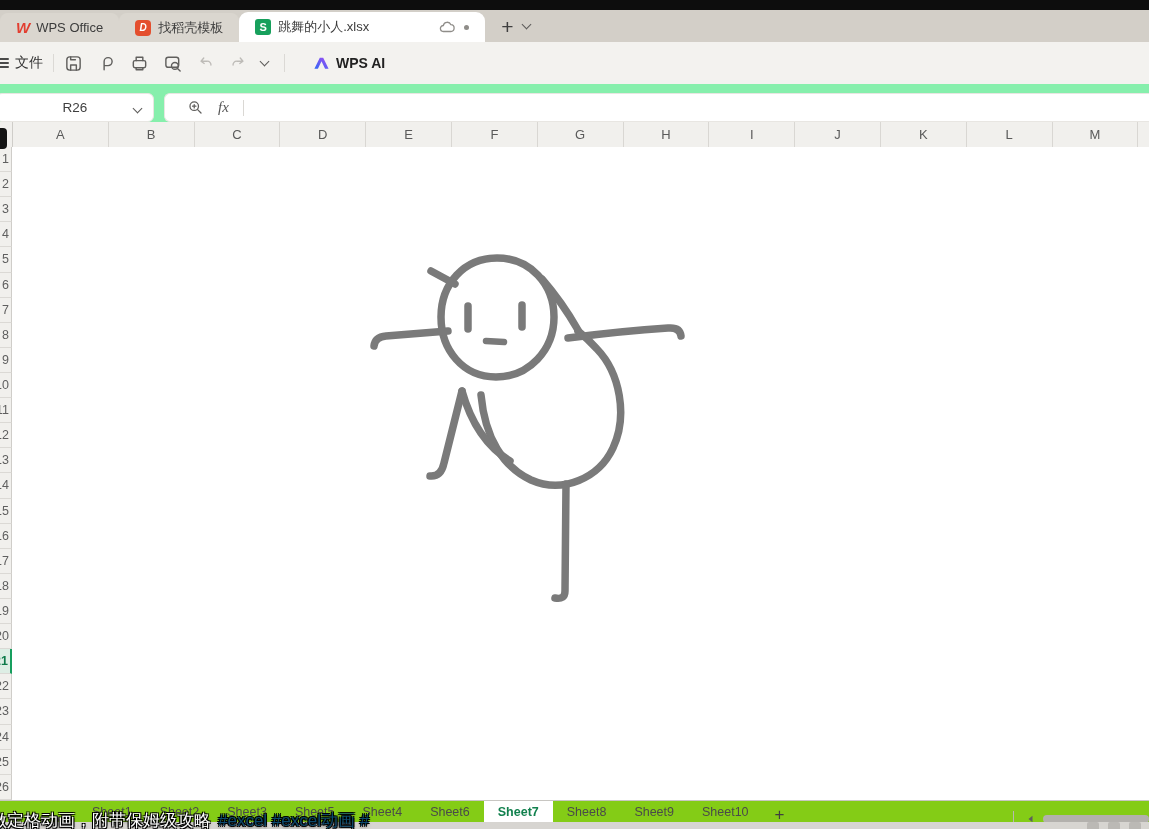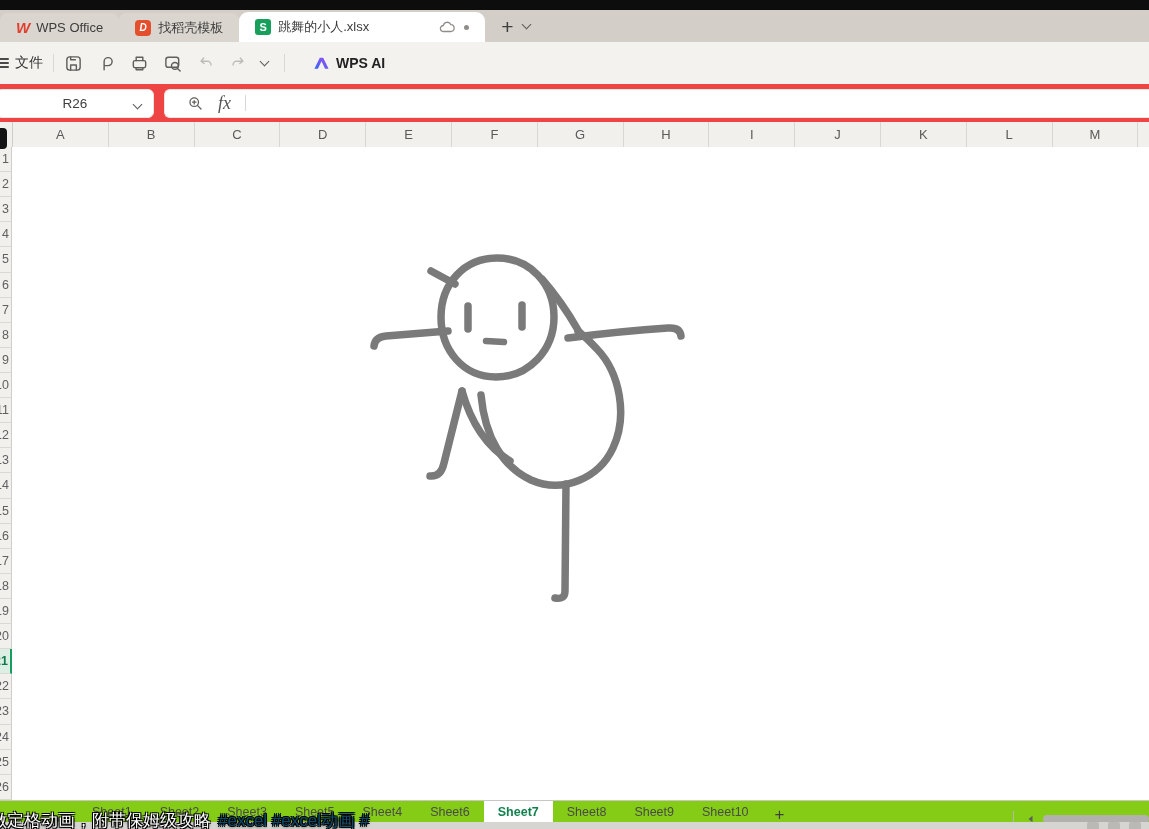--- a/index.html
+++ b/index.html
@@ -35,28 +35,28 @@
   .qicons svg{display:block;}
   .ico{stroke:#605f5d;fill:none;stroke-width:1.5;stroke-linecap:round;stroke-linejoin:round;}
   .ico.dis{stroke:#bdbbb7;}
   .rtabs{display:flex;align-items:center;gap:23px;margin-left:32px;font-size:14.5px;color:#3c3c3c;white-space:nowrap;}
   .rtab{position:relative;padding:4px 0;cursor:default;}
   .rtab.active{color:#13985c;font-weight:700;}
   .rtab.active::after{content:"";position:absolute;left:50%;transform:translateX(-50%);bottom:-7px;width:30px;height:3px;
     border-radius:2px;background:#13985c;}
   .aiblock{display:flex;align-items:center;gap:6px;margin-left:18px;font-size:14px;font-weight:700;color:#222;}
   
-  .formulabar{position:absolute;top:84px;left:0;right:0;height:38px;background:#ef4444;border-bottom:2px solid #a21caf;
-    display:flex;align-items:center;}
+  .formulabar{position:absolute;top:84px;left:0;right:0;height:38px;background:#86efac;border-bottom:2px solid #a21caf;
+    display:flex;align-items:flex-end;}
   .namebox{position:relative;margin-left:-4px;width:156px;height:27px;background:#fff;border:1px solid #e8e6e2;
     border-radius:6px;display:flex;align-items:center;justify-content:center;font-size:13.5px;color:#3f3f3f;}
   .namebox .chev{position:absolute;right:12px;top:11px;}
   .fxfield{flex:1;height:27px;background:#fff;border:1px solid #e8e6e2;border-radius:6px 0 0 6px;margin-left:10px;
     display:flex;align-items:center;padding-left:22px;gap:14px;border-right:none;}
-  .fxlabel{font-style:italic;font-family:"Liberation Serif","DejaVu Serif",serif;font-size:18px;color:#555;}
+  .fxlabel{font-style:italic;font-family:"Liberation Serif","DejaVu Serif",serif;font-size:15px;color:#555;}
   .fxdiv{width:1px;height:16px;background:#dad8d4;}
   
   .colheaders{position:absolute;top:122px;left:0;right:0;height:25px;background:#f1f0ed;border-bottom:1px solid #cfcdc9;
     display:flex;}
   .corner{width:12px;flex:none;border-right:1px solid #cfcdc9;}
   .colcells{display:flex;flex:1;overflow:hidden;}
   .colcell{flex:none;width:85.8px;text-align:center;line-height:25px;font-size:13px;color:#5a5a5a;
     border-right:1px solid #d9d7d3;box-sizing:border-box;}
   .colcells .colcell:nth-of-type(1){width:95.8px;}
   

